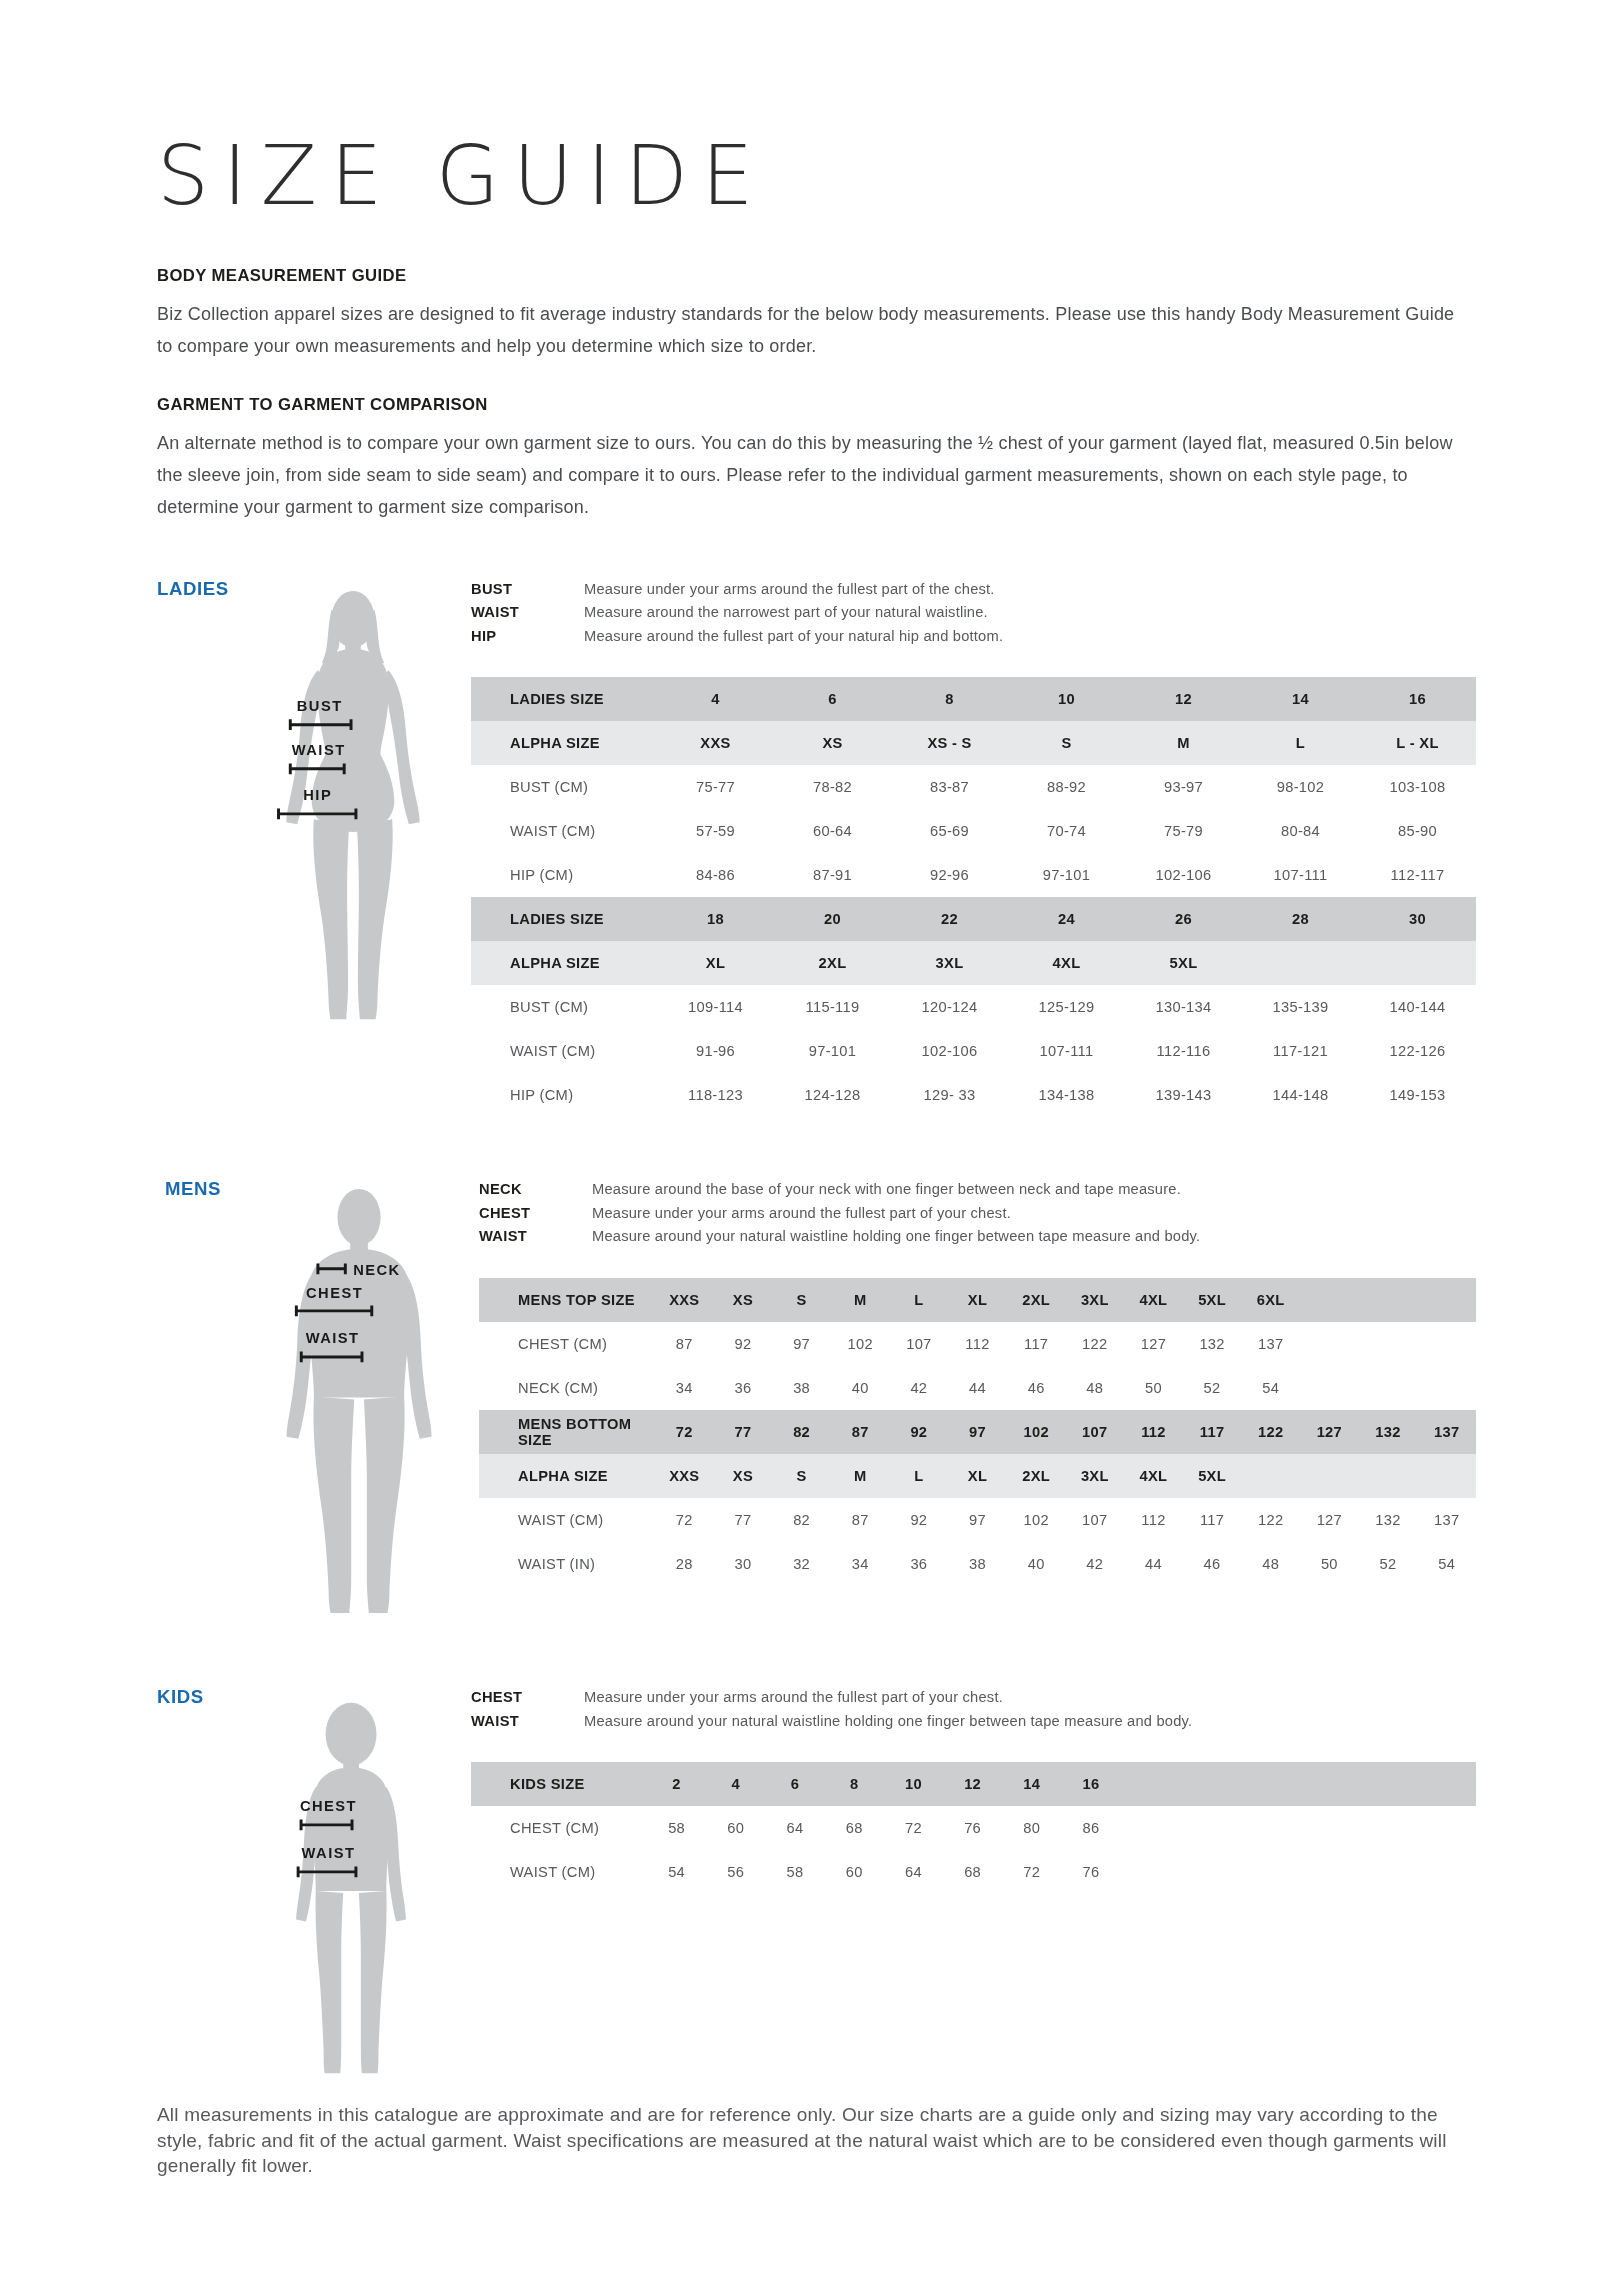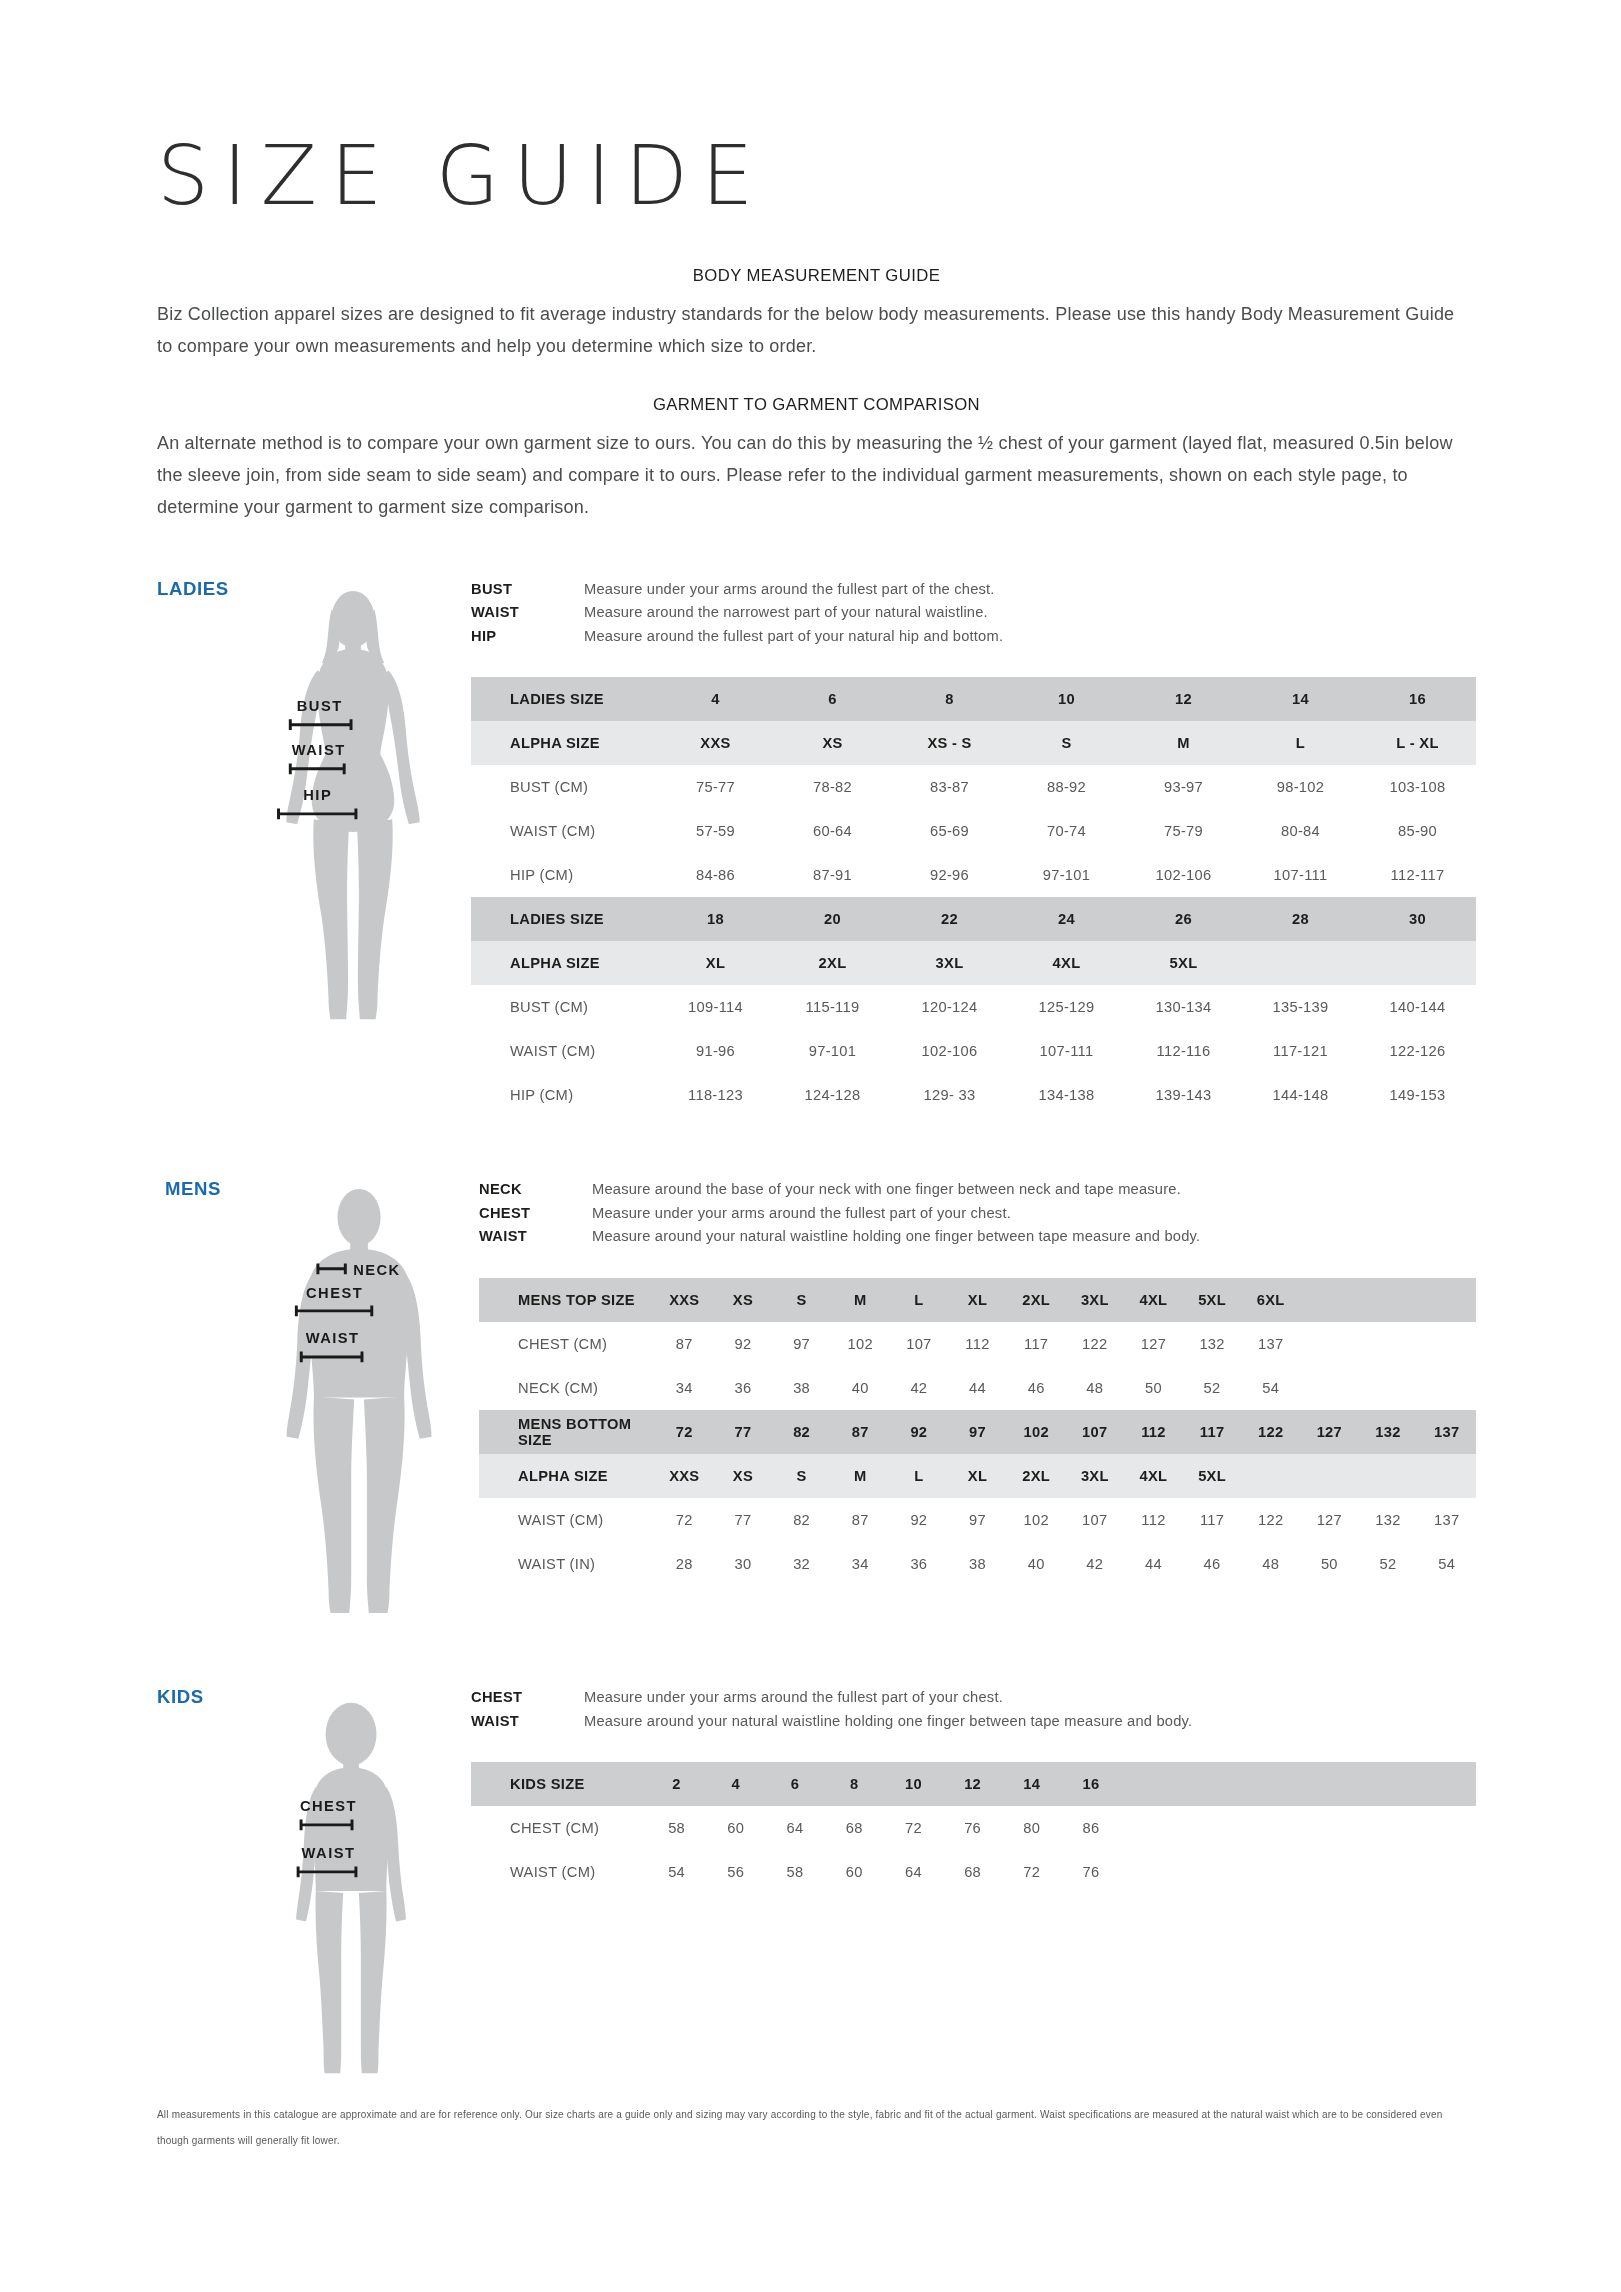--- a/index.html
+++ b/index.html
@@ -11,22 +11,22 @@
   }
   .page { width:1621px; height:2184px; padding:135px 145px 0 157px; position:relative; }
 
   h1.title {
     font-family:"DejaVu Sans","Liberation Sans",sans-serif;
     font-weight:200; font-size:82px; line-height:1;
     letter-spacing:13.7px; color:#2e2e2e;
   }
 
   .sub-head {
-    margin-top:49px; font-size:16.7px; font-weight:normal;
-    color:var(--heading-black,#1d1d1b); letter-spacing:0.4px;text-align:center;
+    margin-top:49px; font-size:16.7px; font-weight:bold;
+    color:var(--heading-black,#1d1d1b); letter-spacing:0.4px;
   }
   .sub-head.gap { margin-top:33px; }
   .para {
     margin-top:11.8px; max-width:1304px;
     font-size:18px; line-height:32px; letter-spacing:0.2px;
     color:#4b4c4e;
   }
 
   .size-section { display:flex; }
   .sec-ladies { margin-top:55px; }
@@ -56,21 +56,21 @@
   .size-table td { height:44px; font-size:14.7px; text-align:center; vertical-align:middle; letter-spacing:0.3px; }
   .size-table tr.size  td { background:var(--header-dark,#cdcecf); color:var(--heading-black,#1d1d1b); font-weight:bold; }
   .size-table tr.alpha td { background:var(--header-light,#e7e8e9); color:var(--heading-black,#1d1d1b); font-weight:bold; }
   .size-table tr.data  td { background:#ffffff; color:var(--text-gray,#58595b); font-weight:normal; }
   .size-table td.rowlabel { text-align:left; padding-left:39px; }
   table.cols7  td.rowlabel { width:186px; }
   table.cols14 td.rowlabel { width:176px; }
 
   .footer {
     margin-top:15.7px; max-width:1318px;
-    font-size:10px; line-height:25.5px; letter-spacing:0.2px;
+    font-size:19px; line-height:25.5px; letter-spacing:0.2px;
     color:var(--text-gray,#58595b);
   }
 </style>
 </head>
 <body>
 
 <div class="page">
 
   <h1 class="title">SIZE GUIDE</h1>
 

